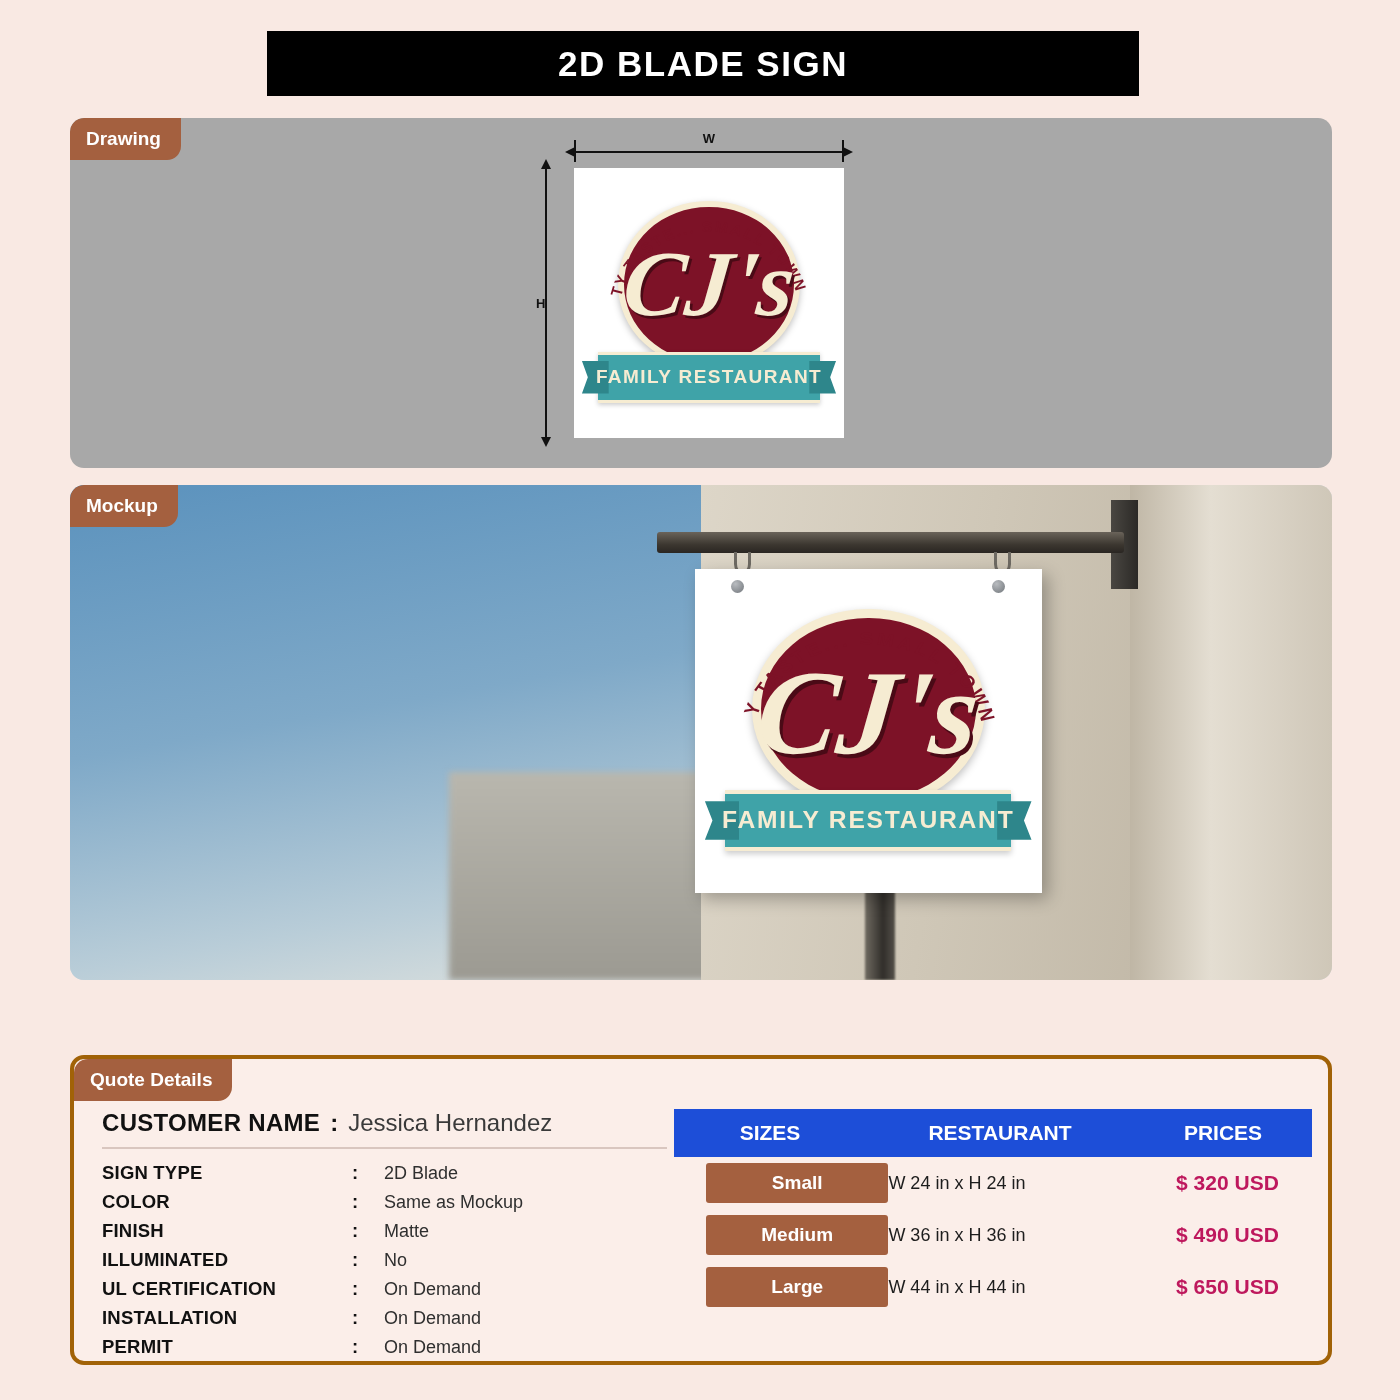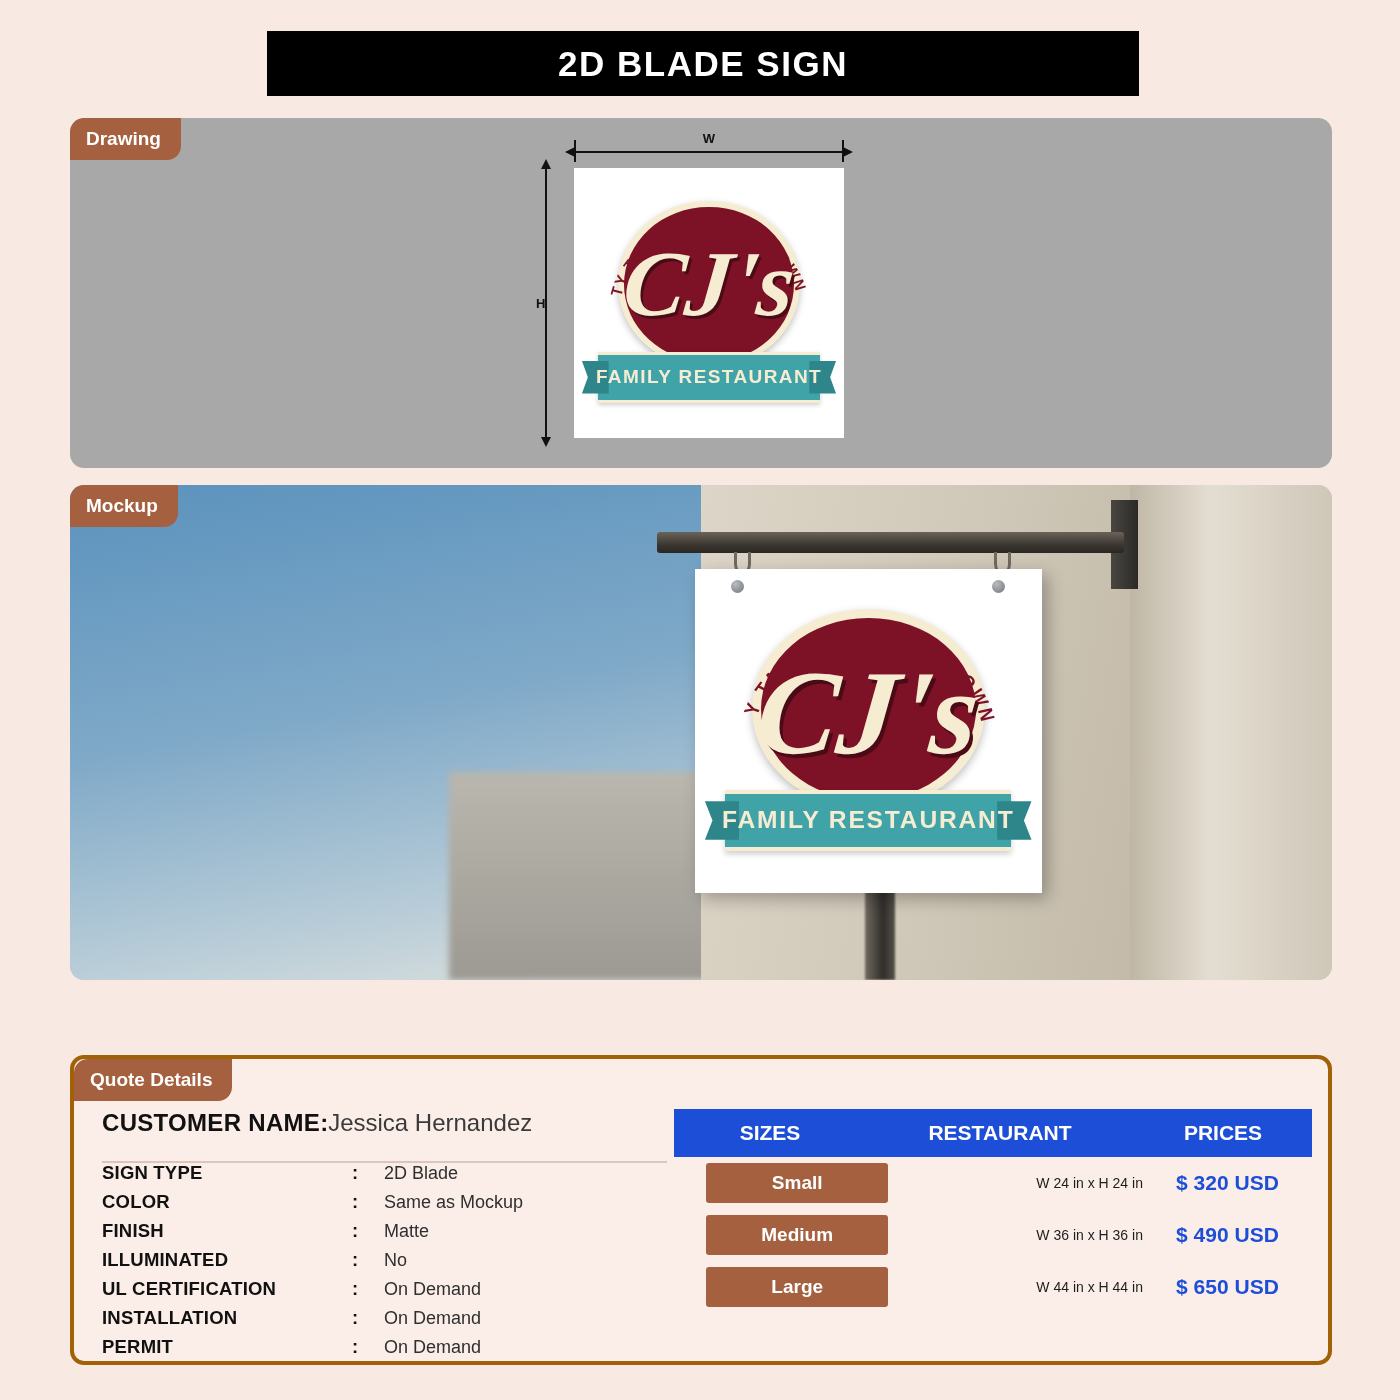--- a/index.html
+++ b/index.html
@@ -178,22 +178,22 @@
   }
   .bolt.l { left: 10.5%; } .bolt.r { right: 10.5%; }
 
   
   #quote-panel {
     left: 70px; top: 1055px; width: 1262px; height: 310px;
     background: #fbeee9; border: 4px solid #a16207;
   }
   .cust-row {
     position: absolute; left: 28px; top: 50px; width: 565px;
-    display: flex; align-items: baseline; 
-    padding-bottom: 24px; border-bottom: 2px solid #d9c6bf;
+    display: flex; align-items: baseline; gap: 10px;
+    padding-bottom: 10px; border-bottom: 2px solid #d9c6bf;
   }
   .cust-label { font-size: 24px; font-weight: bold; color: #111; letter-spacing: .3px; }
   .cust-colon { font-size: 24px; font-weight: bold; color: #111; }
   .cust-value { font-size: 24px; color: #3a3a3a; }
 
   .spec-list { position: absolute; left: 28px; top: 103px; width: 565px; }
   .spec-row { display: flex; align-items: baseline; margin-bottom: 7px; }
   .spec-key { width: 250px; font-size: 18.5px; font-weight: bold; color: #111; letter-spacing: .2px; }
   .spec-colon { width: 32px; font-size: 18.5px; font-weight: bold; color: #111; }
   .spec-val { font-size: 18px; color: #2f2f2f; }
@@ -203,22 +203,22 @@
     display: flex; background: #1d4ed8; color: #fff; height: 48px; align-items: center;
   }
   .t-head div { font-size: 21px; font-weight: bold; text-align: center; }
   .c1 { width: 192px; } .c2 { width: 268px; } .c3 { width: 178px; }
   .t-row { display: flex; align-items: center; height: 52px; padding-left: 32px; }
   .t-row .c1 {
     background: #a4603f; color: #fff; font-size: 19px; font-weight: bold;
     height: 40px; display: flex; align-items: center; justify-content: center;
     border-radius: 3px;
   }
-  .t-row .c2 { font-size: 14px; color: #1d1d1d; text-align: right; }
-  .t-row .c3 { font-size: 21px; font-weight: bold; color: #1d4ed8; text-align: center; }
+  .t-row .c2 { font-size: 18px; color: #1d1d1d; text-align: left; }
+  .t-row .c3 { font-size: 21px; font-weight: bold; color: #be185d; text-align: center; }
 </style>
 </head>
 <body>
 
 <div class="page">
 
   <div class="title-bar">
     <span class="t">2D BLADE SIGN</span>
   </div>
 

